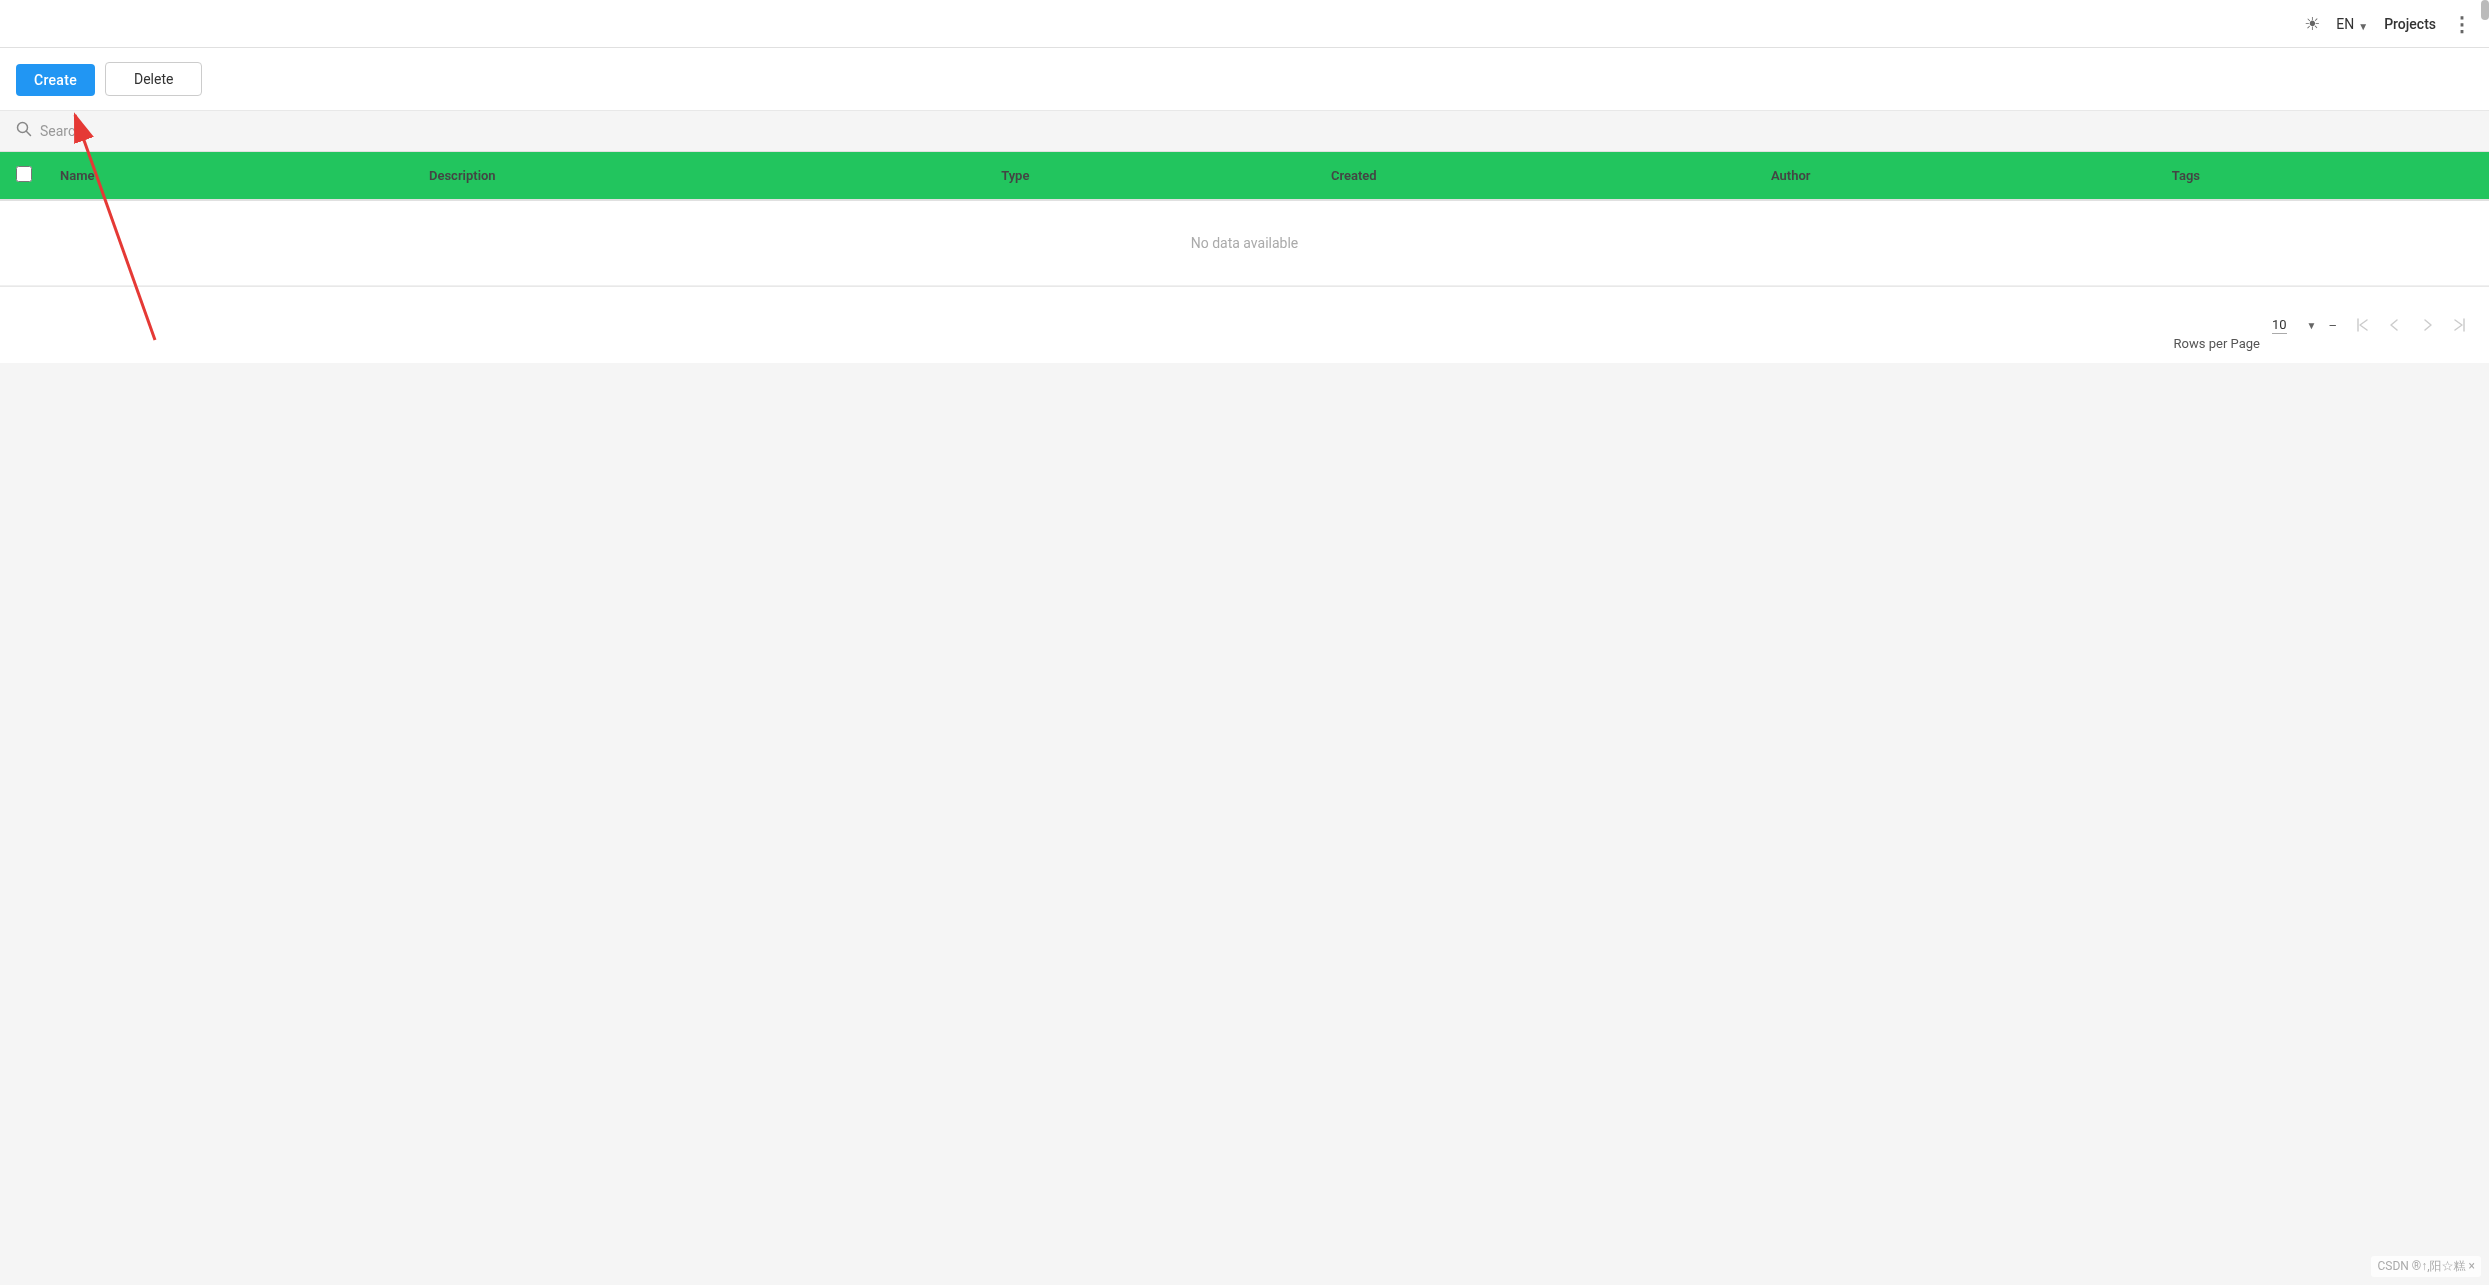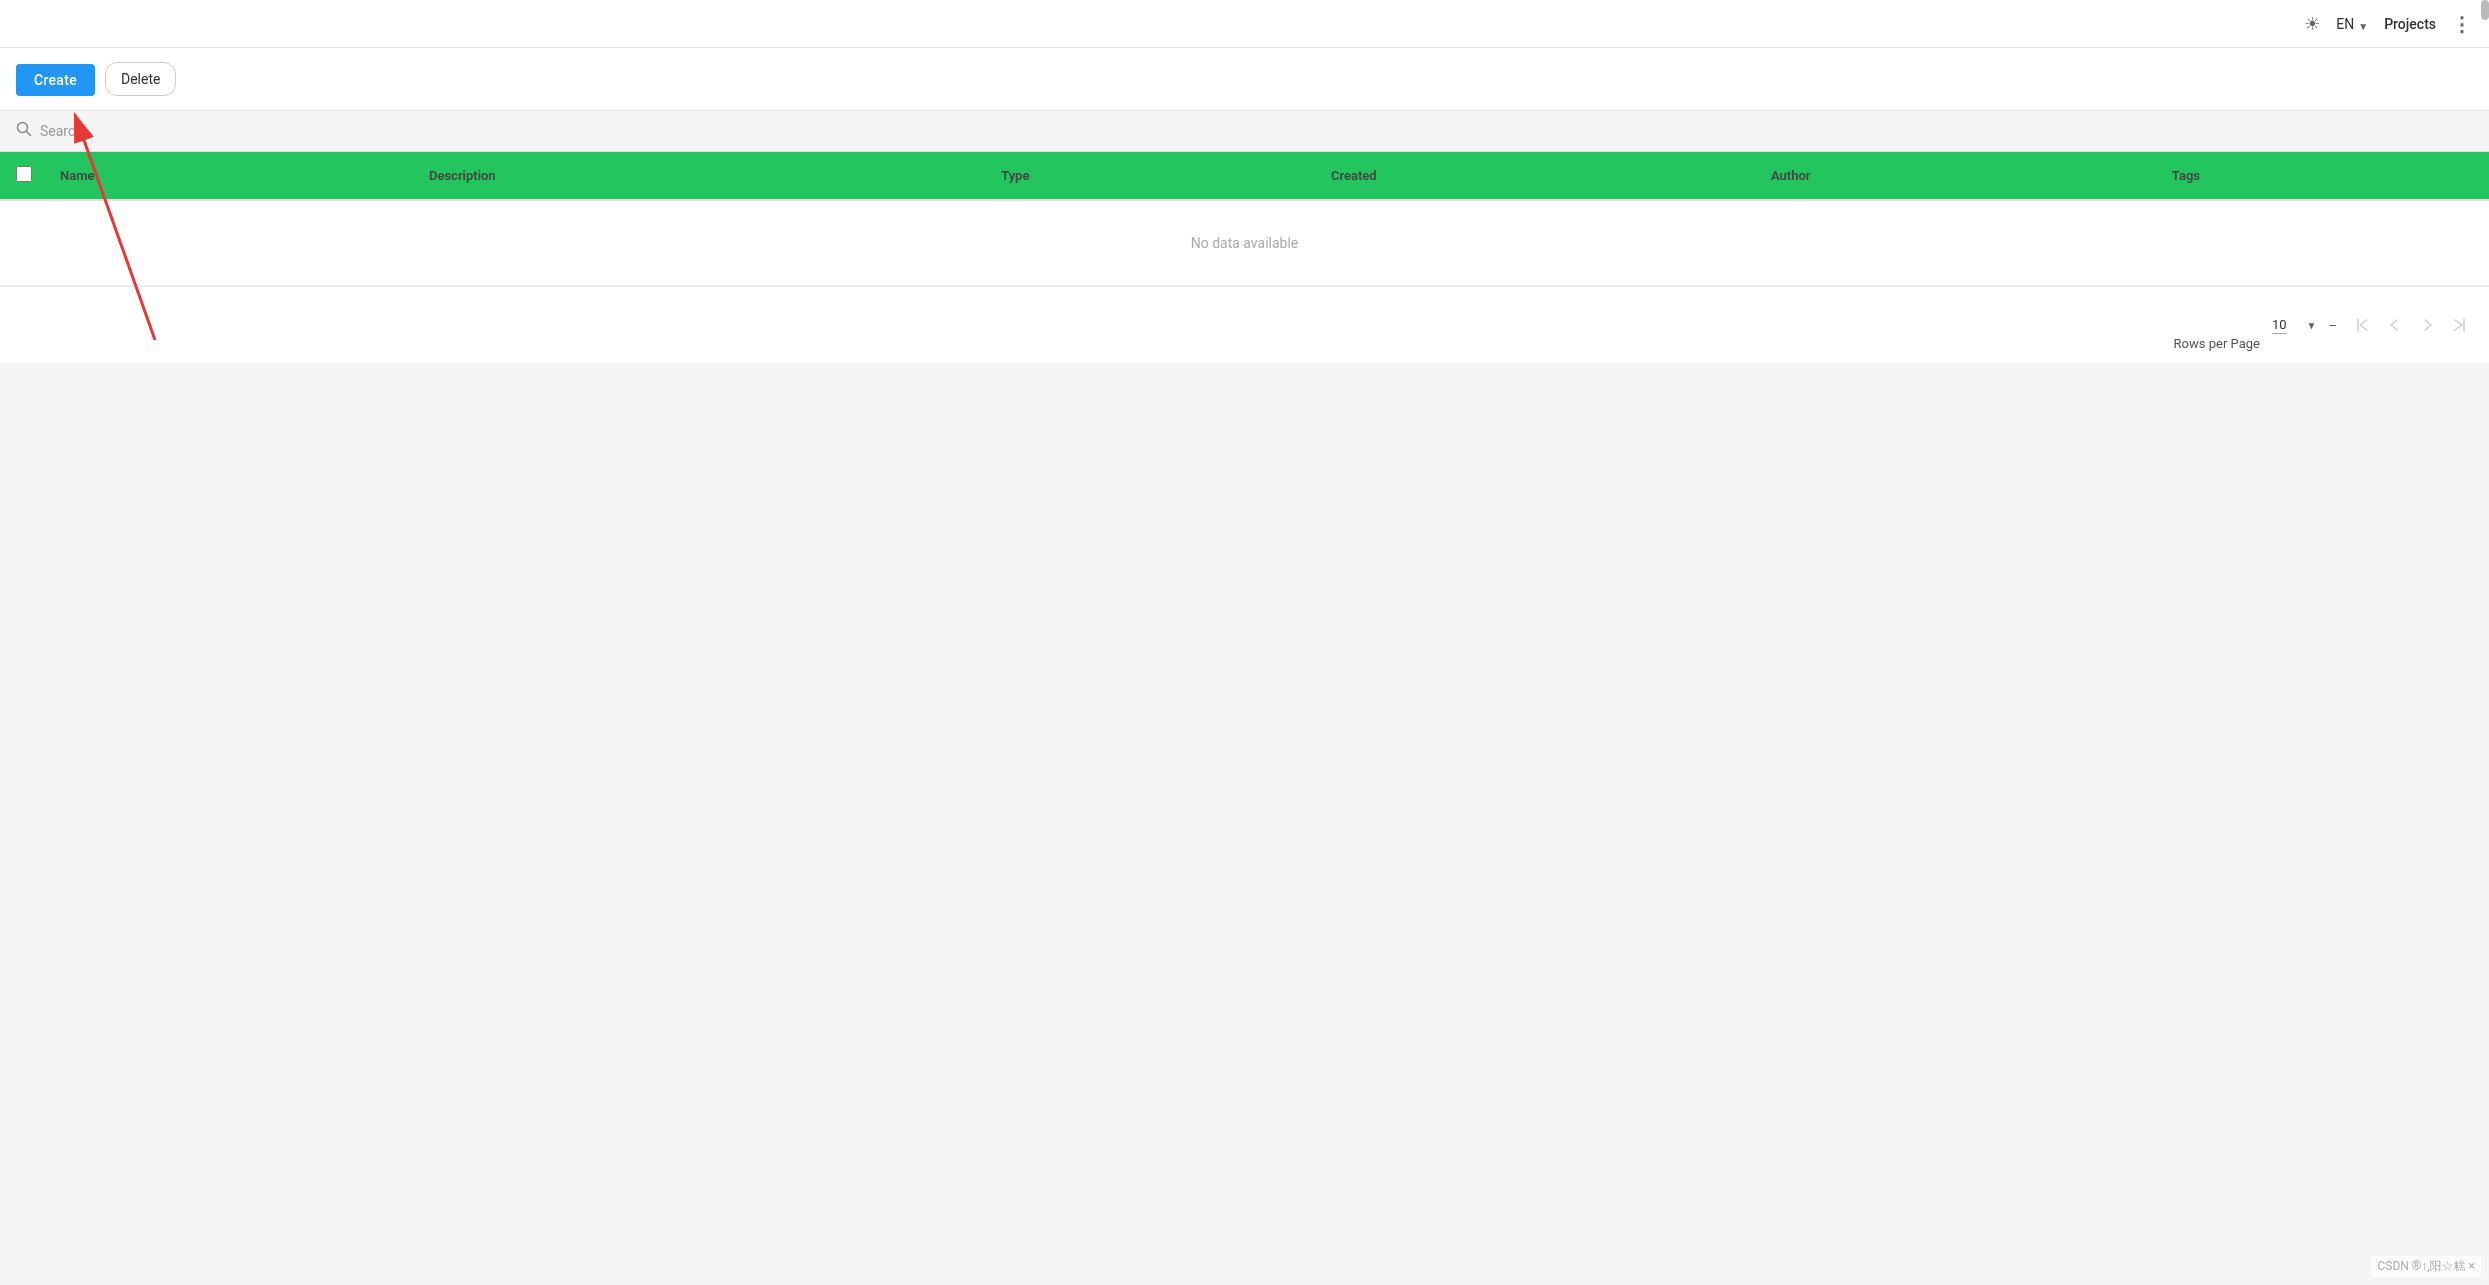--- a/index.html
+++ b/index.html
@@ -101,22 +101,22 @@
       font-size: 14px;
       font-weight: 500;
       cursor: pointer;
       letter-spacing: 0.3px;
     }
 
     .btn-delete {
       background: #fff;
       color: #333;
       border: 1px solid #ccc;
-      border-radius: 12px;
-      padding: 8px 15px;
+      border-radius: 4px;
+      padding: 8px 28px;
       font-size: 14px;
       cursor: pointer;
     }
 
     
     .search-bar {
       display: flex;
       align-items: center;
       background: #f5f5f5;
       padding: 10px 16px;

